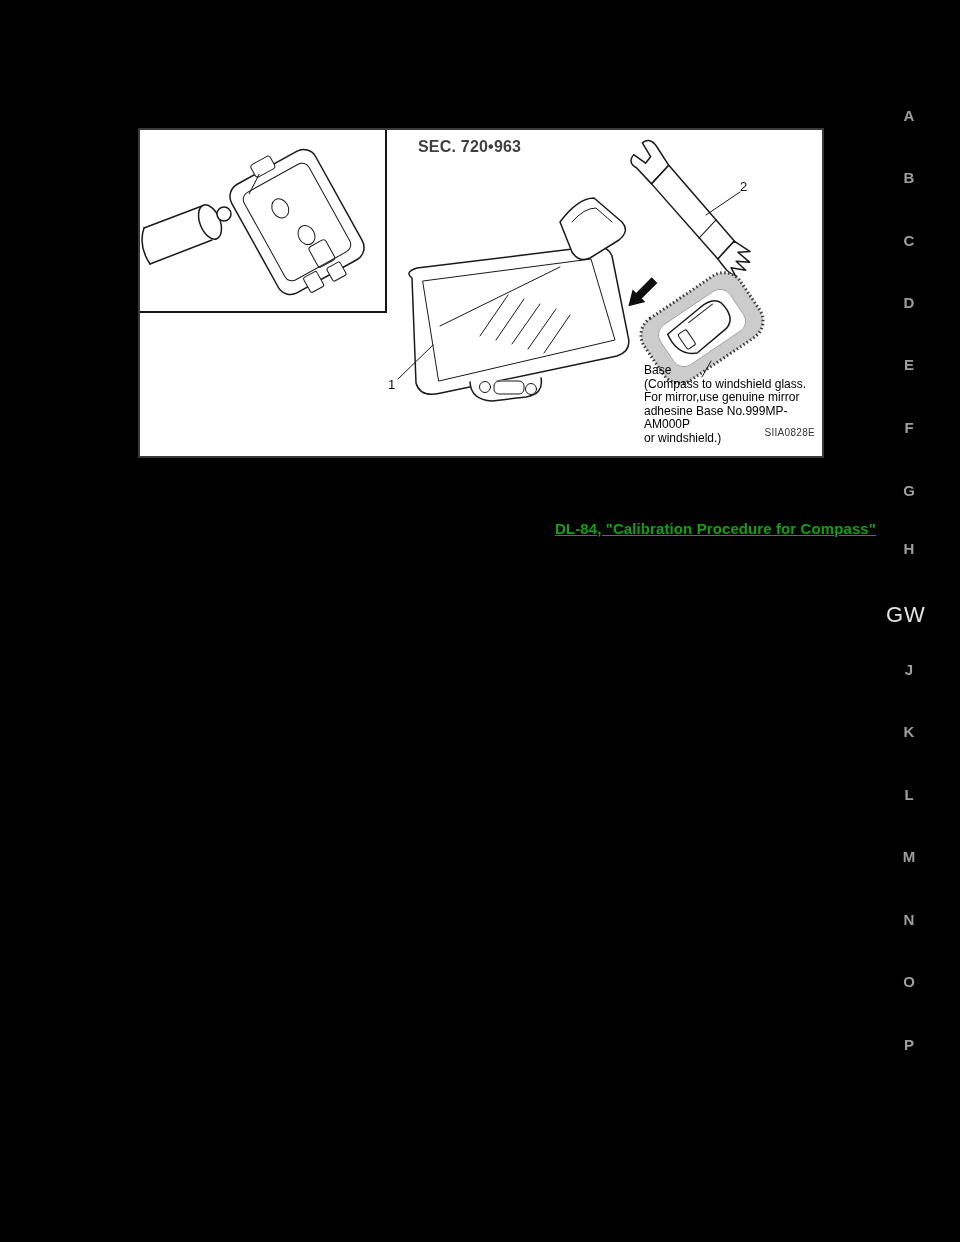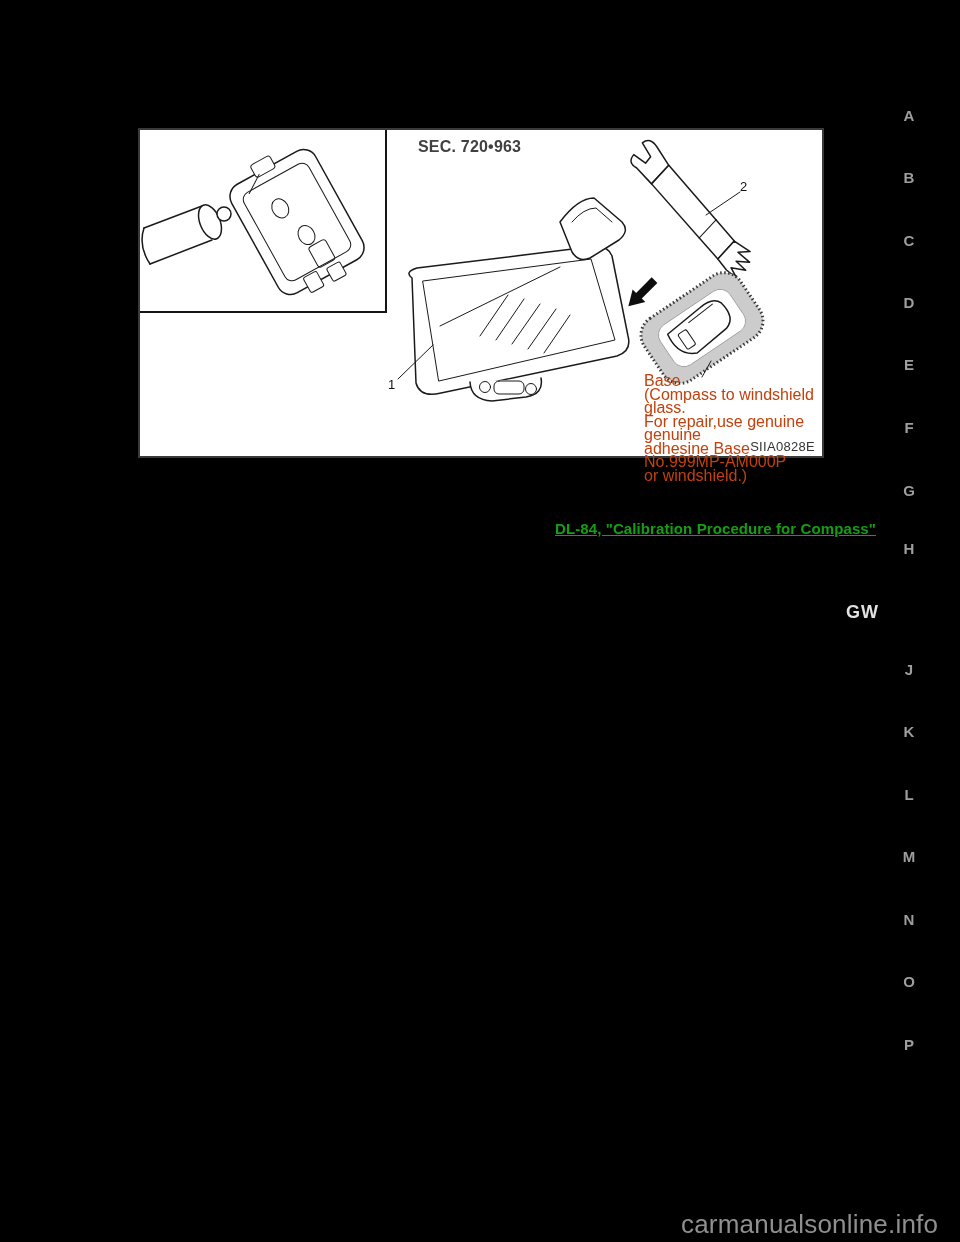--- a/index.html
+++ b/index.html
@@ -18,41 +18,41 @@
     border-right:2px solid #151515;border-bottom:2px solid #151515;
   }
   .sec-label{
     position:absolute;left:258px;top:8px;
     font-weight:bold;font-size:16px;color:#404040;letter-spacing:.2px;margin-left:20px;
   }
   .callout{position:absolute;font-size:13px;color:#111;}
   .callout-1{left:248px;top:247px;}
   .callout-2{left:600px;top:49px;}
   .base-note{
-    position:absolute;left:504px;top:244px;width:176px;
-    font-size:16px;line-height:13.5px;color:#c2410c;
+    position:absolute;left:504px;top:234px;width:176px;
+    font-size:12px;line-height:13.5px;color:#000000;
   }
   .figure-code{
-    position:absolute;right:7px;bottom:2px;
-    font-size:13px;color:#333;letter-spacing:.3px;
+    position:absolute;right:7px;bottom:18px;
+    font-size:10px;color:#333;letter-spacing:.3px;
   }
   
   .ref-link{
     position:absolute;left:555px;top:520px;
     font-size:15px;font-weight:bold;text-decoration:underline;
     letter-spacing:.1px;cursor:pointer;
   }
   
   .tab-letter{
     position:absolute;left:898px;width:22px;text-align:center;
     font-size:15px;font-weight:bold;color:#9e9e9e;
   }
   .current-section{
-    position:absolute;left:846px;top:602px;
-    font-size:18px;font-weight:bold;color:#e2e2e2;letter-spacing:1px;
+    position:absolute;left:886px;top:602px;
+    font-size:22px;font-weight:normal;color:#e2e2e2;letter-spacing:1px;
   }
   
   .watermark{
     position:absolute;left:681px;top:1209px;
     font-size:26px;color:#8f8f8f;letter-spacing:.2px;
   }
   .lineart{stroke:#1a1a1a;fill:none;stroke-width:1.5;stroke-linejoin:round;stroke-linecap:round;}
   .lineart-thin{stroke:#1a1a1a;fill:none;stroke-width:1;stroke-linejoin:round;stroke-linecap:round;}
   .whitefill{fill:#fff;}
 </style>
@@ -140,21 +140,21 @@
     <div class="inset-frame"></div>
 
     <div class="sec-label">SEC. 720•963</div>
 
     <div class="callout callout-1">1</div>
     <div class="callout callout-2">2</div>
 
     <div class="base-note">
       <div>Base</div>
       <div>(Compass to windshield glass.</div>
-      <div>For repair,use genuine genuine</div>
+      <div>For mirror,use genuine mirror</div>
       <div>adhesine Base No.999MP-AM000P</div>
       <div>or windshield.)</div>
     </div>
 
     <div class="figure-code">SIIA0828E</div>
   </div>
 
   <a class="ref-link" style="color: rgb(18, 160, 18);">DL-84, "Calibration Procedure for Compass"</a>
 
   <div id="tabs-container">
@@ -170,14 +170,13 @@
       <span class="tab-letter" style="top: 723px; color: rgb(158, 158, 158);">K</span>
       <span class="tab-letter" style="top: 786px; color: rgb(158, 158, 158);">L</span>
       <span class="tab-letter" style="top: 848px; color: rgb(158, 158, 158);">M</span>
       <span class="tab-letter" style="top: 911px; color: rgb(158, 158, 158);">N</span>
       <span class="tab-letter" style="top: 973px; color: rgb(158, 158, 158);">O</span>
       <span class="tab-letter" style="top: 1036px; color: rgb(158, 158, 158);">P</span>
     </div>
 
   <div class="current-section" style="color: rgb(226, 226, 226);">GW</div>
 
-  <div class="watermark">carmanualsonline.info</div>
 </div>
 
 </body></html>

